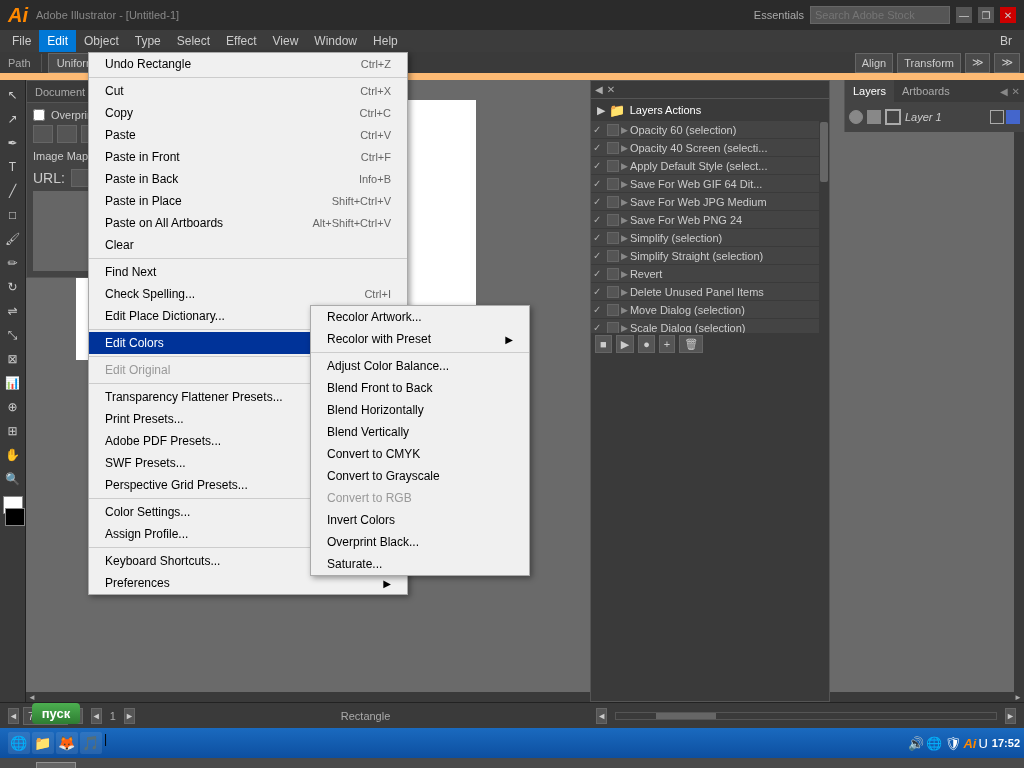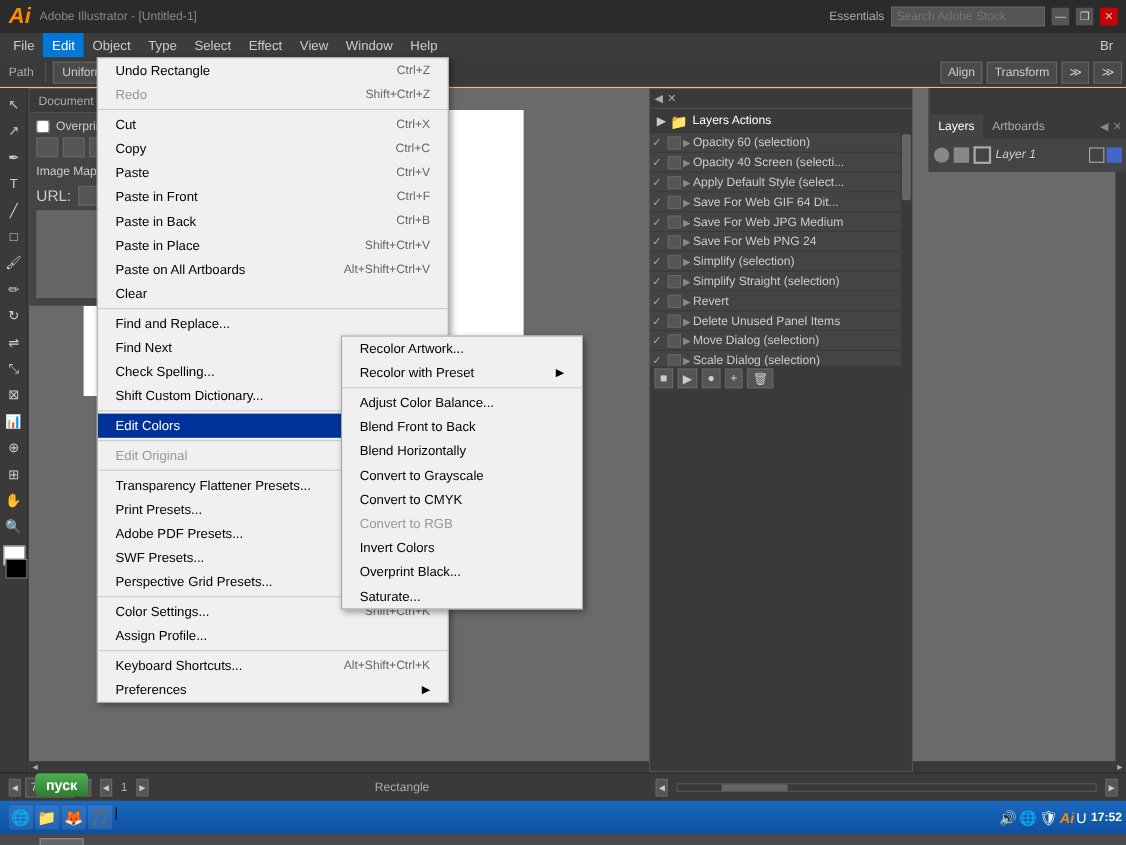--- a/index.html
+++ b/index.html
@@ -40,21 +40,21 @@
     .menu-item.active { background: #0078d7; color: #fff; }
 
     
     .toolbar {
       height: 28px;
       background: #3a3a3a;
       display: flex;
       align-items: center;
       padding: 0 4px;
       gap: 4px;
-      border-bottom: 1px solid #fdba74;
+      border-bottom: 7px solid #fdba74;
     }
     .toolbar-label { color: #aaa; font-size: 11px; padding: 0 4px; }
     .toolbar-select {
       height: 20px;
       background: #4a4a4a;
       border: 1px solid #666;
       color: #ccc;
       font-size: 11px;
       padding: 0 4px;
     }
@@ -421,21 +421,21 @@
           </div>
           <div class="attr-row">
             <span style="font-size:14px; color:#ccc;">URL:</span>
             <input type="text" style="flex: 1 1 0%; height: 18px; background: rgb(85, 85, 85); border: 1px solid rgb(102, 102, 102); color: rgb(204, 204, 204); font-size: 11px;">
           </div>
           <div style="height:80px; background:#666; margin-top:4px;"></div>
         </div>
       </div>
 
       <div style="position:absolute; right:0; top:0; width:180px; background:#3a3a3a; border-left:1px solid #555;">
-        <div style="display:flex; height:22px; background:#3a3a3a;margin-top:24px;">
+        <div style="display:flex; height:22px; background:#3a3a3a;">
           <div style="padding:0 8px; font-size:11px; color:#fff; background:#444; height:100%; display:flex; align-items:center;">Layers</div>
           <div style="padding:0 8px; font-size:11px; color:#aaa; height:100%; display:flex; align-items:center;">Artboards</div>
           <div style="margin-left:auto; padding:0 4px; display:flex; align-items:center; gap:4px;">
             <span style="font-size:10px; color:#888; cursor:pointer;">◀</span>
             <span style="font-size:10px; color:#888; cursor:pointer;">✕</span>
           </div>
         </div>
         <div style="background:#444; padding:4px;">
           <div style="display:flex; align-items:center; height:22px; gap:4px;">
             <div style="width:14px; height:14px; border:1px solid #888; background:#888; border-radius:50%;"></div>
@@ -606,69 +606,62 @@
       </div>
       <div class="taskbar-time">17:52</div>
     </div>
   </div>
 
   <div class="dropdown-menu edit-menu-pos" style="width:320px; max-height:600px; overflow-y:auto;">
     <div class="dropdown-item">
       <span>Undo Rectangle</span>
       <span class="shortcut">Ctrl+Z</span>
     </div>
-    <div class="dropdown-item disabled">
-      <span>Redo</span>
-      <span class="shortcut">Shift+Ctrl+Z</span>
-    </div>
     <div class="dropdown-sep"></div>
     <div class="dropdown-item">
       <span>Cut</span>
       <span class="shortcut">Ctrl+X</span>
     </div>
     <div class="dropdown-item">
       <span>Copy</span>
       <span class="shortcut">Ctrl+C</span>
     </div>
     <div class="dropdown-item">
       <span>Paste</span>
       <span class="shortcut">Ctrl+V</span>
     </div>
     <div class="dropdown-item">
       <span>Paste in Front</span>
       <span class="shortcut">Ctrl+F</span>
     </div>
     <div class="dropdown-item">
       <span>Paste in Back</span>
-      <span class="shortcut">Ctrl+B</span>
+      <span class="shortcut">Info+B</span>
     </div>
     <div class="dropdown-item">
       <span>Paste in Place</span>
       <span class="shortcut">Shift+Ctrl+V</span>
     </div>
     <div class="dropdown-item">
       <span>Paste on All Artboards</span>
       <span class="shortcut">Alt+Shift+Ctrl+V</span>
     </div>
     <div class="dropdown-item">
       <span>Clear</span>
     </div>
     <div class="dropdown-sep"></div>
     <div class="dropdown-item">
-      <span>Find and Replace...</span>
-    </div>
-    <div class="dropdown-item">
       <span>Find Next</span>
     </div>
     <div class="dropdown-item">
       <span>Check Spelling...</span>
       <span class="shortcut">Ctrl+I</span>
     </div>
     <div class="dropdown-item">
-      <span>Shift Custom Dictionary...</span>
+      <span>Edit Place Dictionary...</span>
     </div>
     <div class="dropdown-sep"></div>
     <div class="dropdown-item active" style="background:#003399; color:#fff;">
       <span>Edit Colors</span>
       <span class="dropdown-arrow" style="color:#aad;">▶</span>
     </div>
     <div class="dropdown-sep"></div>
     <div class="dropdown-item disabled">
       <span>Edit Original</span>
     </div>
@@ -719,24 +712,27 @@
     <div class="dropdown-item">
       <span>Adjust Color Balance...</span>
     </div>
     <div class="dropdown-item">
       <span>Blend Front to Back</span>
     </div>
     <div class="dropdown-item">
       <span>Blend Horizontally</span>
     </div>
     <div class="dropdown-item">
+      <span>Blend Vertically</span>
+    </div>
+    <div class="dropdown-item">
+      <span>Convert to CMYK</span>
+    </div>
+    <div class="dropdown-item">
       <span>Convert to Grayscale</span>
-    </div>
-    <div class="dropdown-item">
-      <span>Convert to CMYK</span>
     </div>
     <div class="dropdown-item disabled">
       <span>Convert to RGB</span>
     </div>
     <div class="dropdown-item">
       <span>Invert Colors</span>
     </div>
     <div class="dropdown-item">
       <span>Overprint Black...</span>
     </div>

